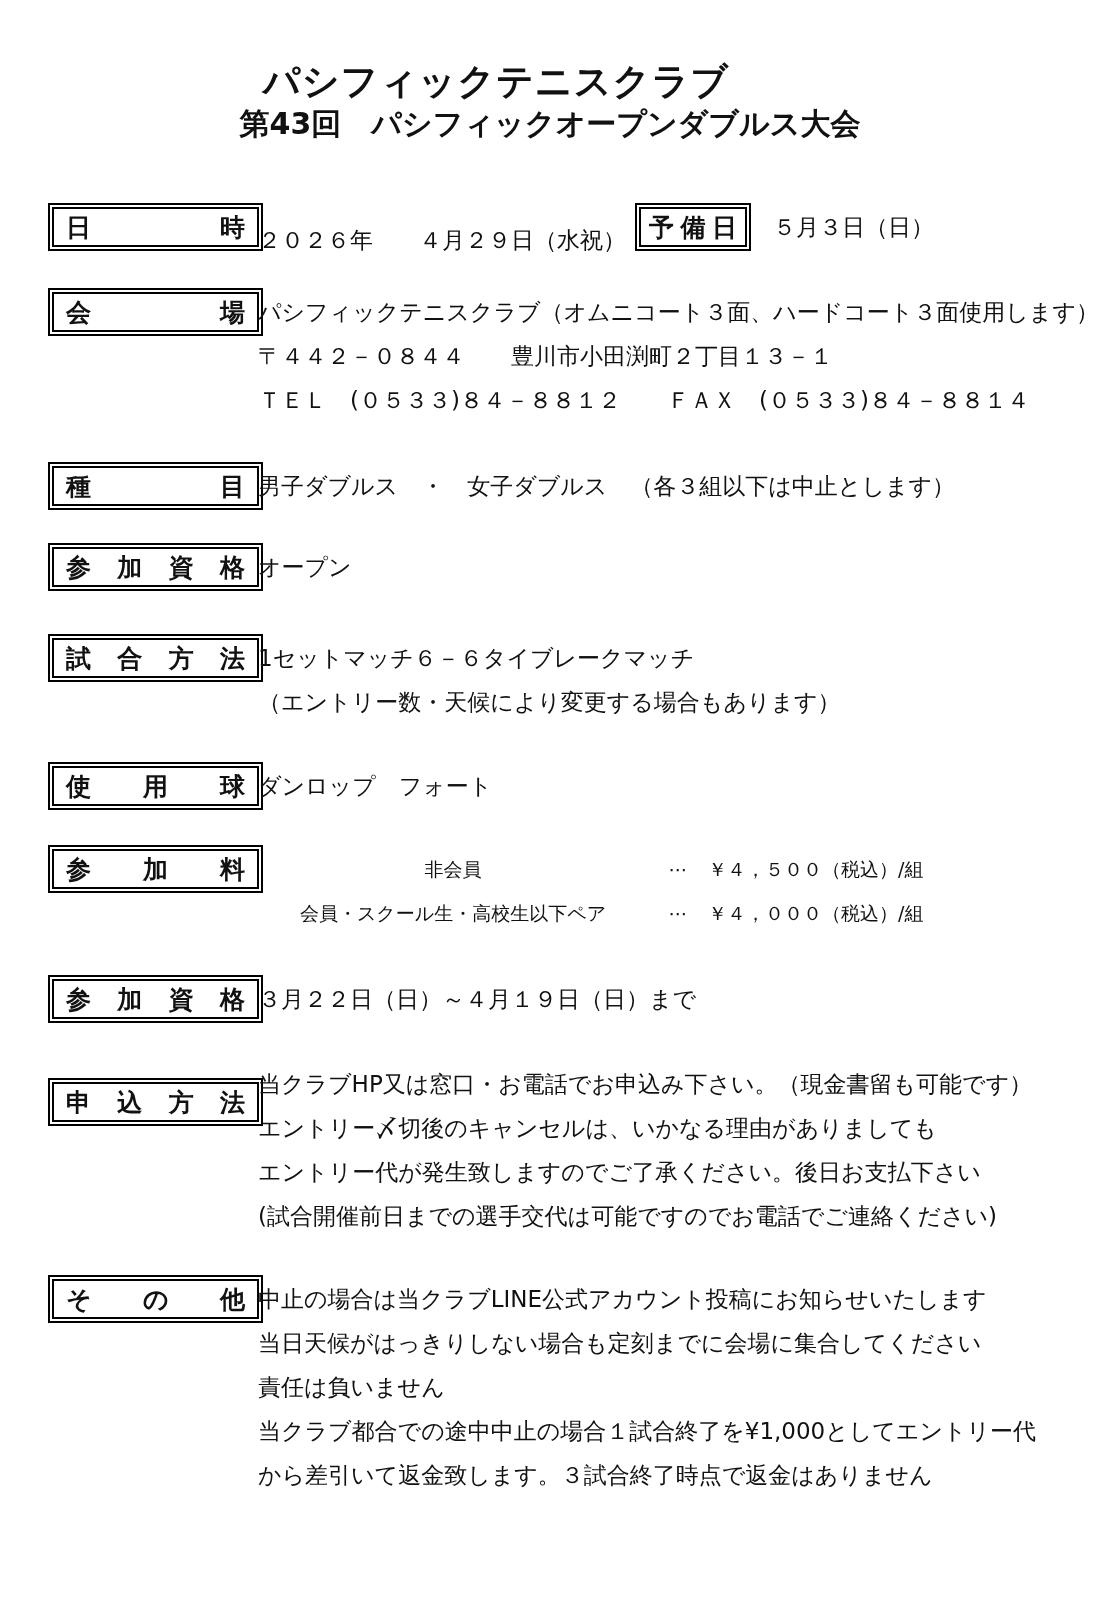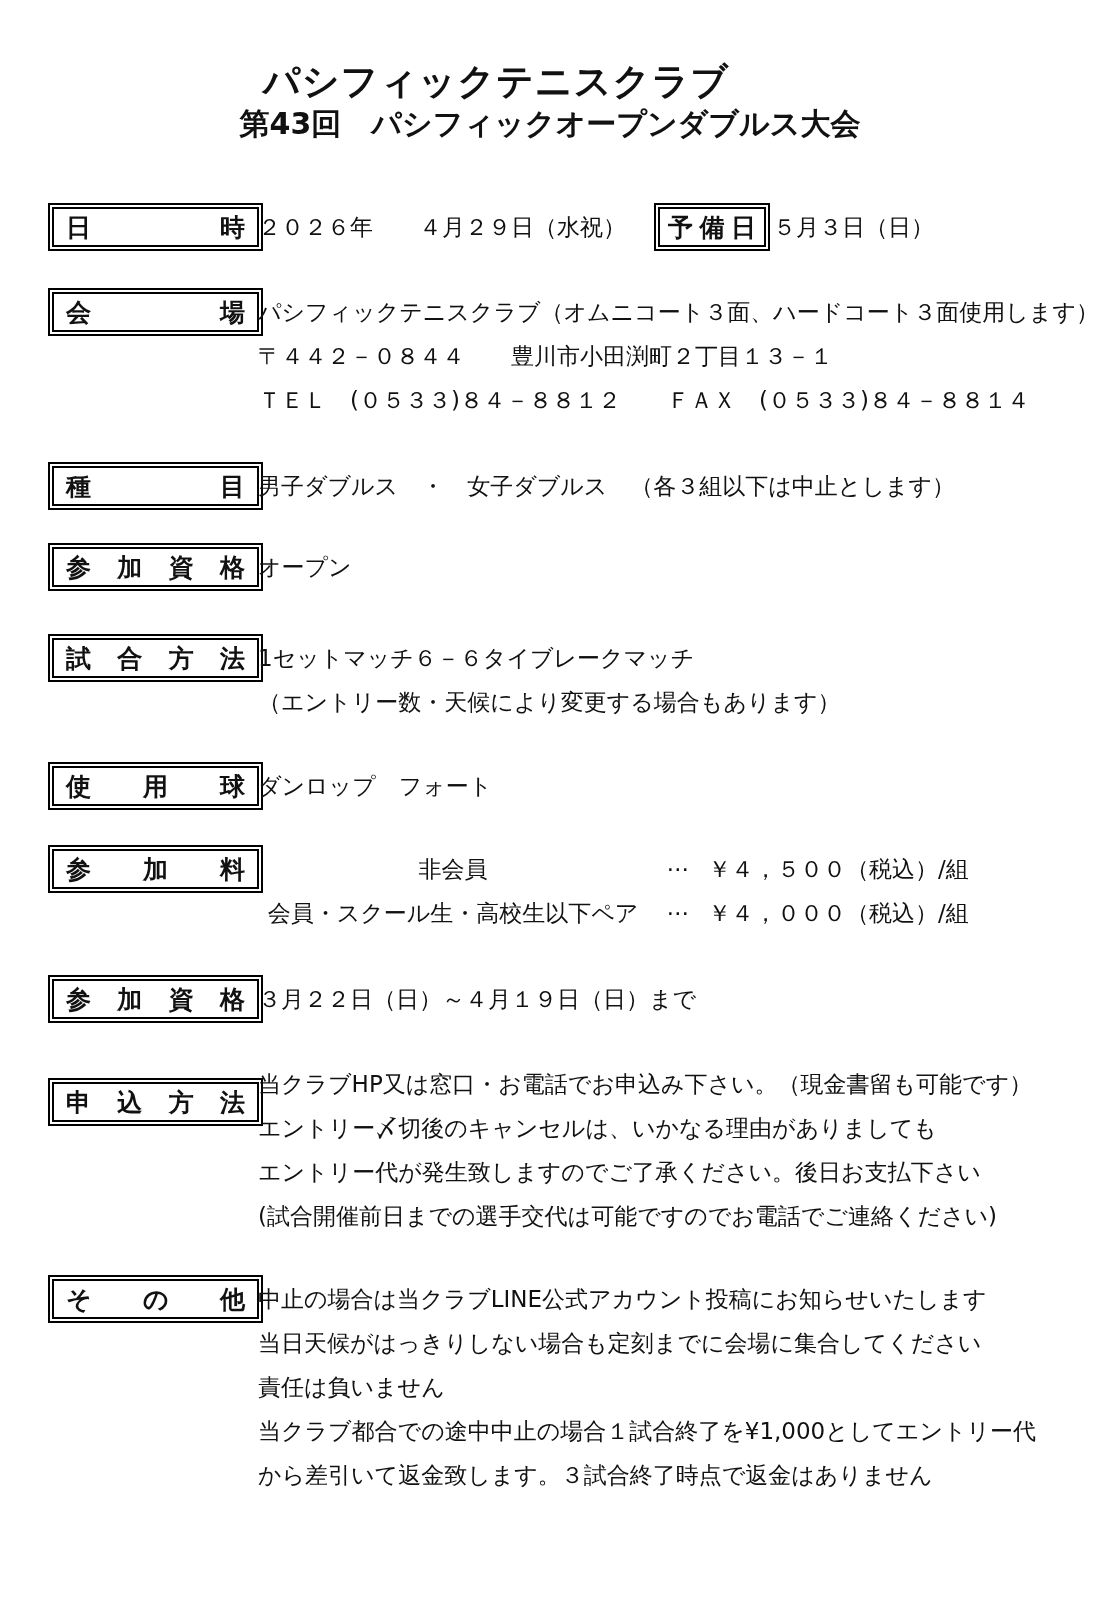--- a/index.html
+++ b/index.html
@@ -23,48 +23,48 @@
     border:2px solid #000; padding:2px; box-sizing:border-box; background:#fff;
   }
   .lbox-in {
     border:2px solid #000; height:100%; box-sizing:border-box;
     display:flex; align-items:center; padding:0 12px;
   }
   .lbox-label {
     width:100%; text-align:justify; text-align-last:justify;
     font-size:25px; font-weight:700; line-height:1;
   }
-  .lbox.reserve { left:635px; width:116px;margin-left:19px; }
+  .lbox.reserve { left:635px; width:116px; }
   .lbox.reserve .lbox-in { padding:0 8px; }
   .content {
     position:absolute; left:258px; font-size:23px; font-weight:500;
     line-height:44px; white-space:nowrap;
   }
   .content .line { height:44px; }
   .fee-grid {
     position:absolute; left:258px; top:847px;
     display:grid; grid-template-columns:390px 60px auto;
-    font-size:23px; font-weight:500; line-height:44px; white-space:nowrap;
+    font-size:19px; font-weight:500; line-height:44px; white-space:nowrap;
   }
   .fee-cat { text-align:center; }
   .fee-dots { text-align:center; }
   .fee-price { text-align:left; }
 </style>
 </head>
 <body>
 
 <div class="title1">パシフィックテニスクラブ</div>
 <div class="title2">第43回　パシフィックオープンダブルス大会</div>
 
 <div class="lbox" style="top:203px">
   <div class="lbox-in">
     <span class="lbox-label">日時</span>
   </div>
 </div>
-<div class="content" style="top:205px">２０２６年　　４月２９日（水祝）</div>
+<div class="content" style="top:218px">２０２６年　　４月２９日（水祝）</div>
 <div class="lbox reserve" style="top:203px">
   <div class="lbox-in">
     <span class="lbox-label">予備日</span>
   </div>
 </div>
 <div class="content" style="left:773px; top:205px">５月３日（日）</div>
 
 <div class="lbox" style="top:288px">
   <div class="lbox-in">
     <span class="lbox-label">会場</span>

